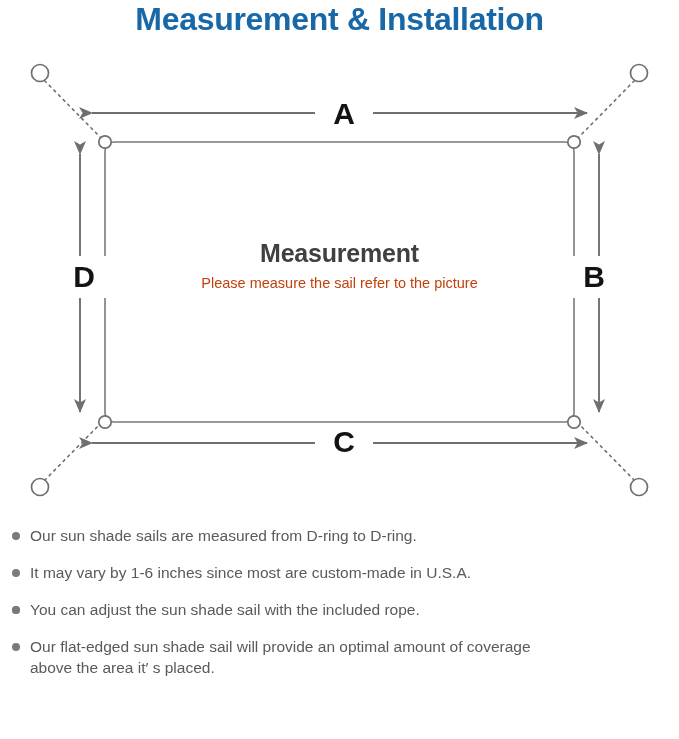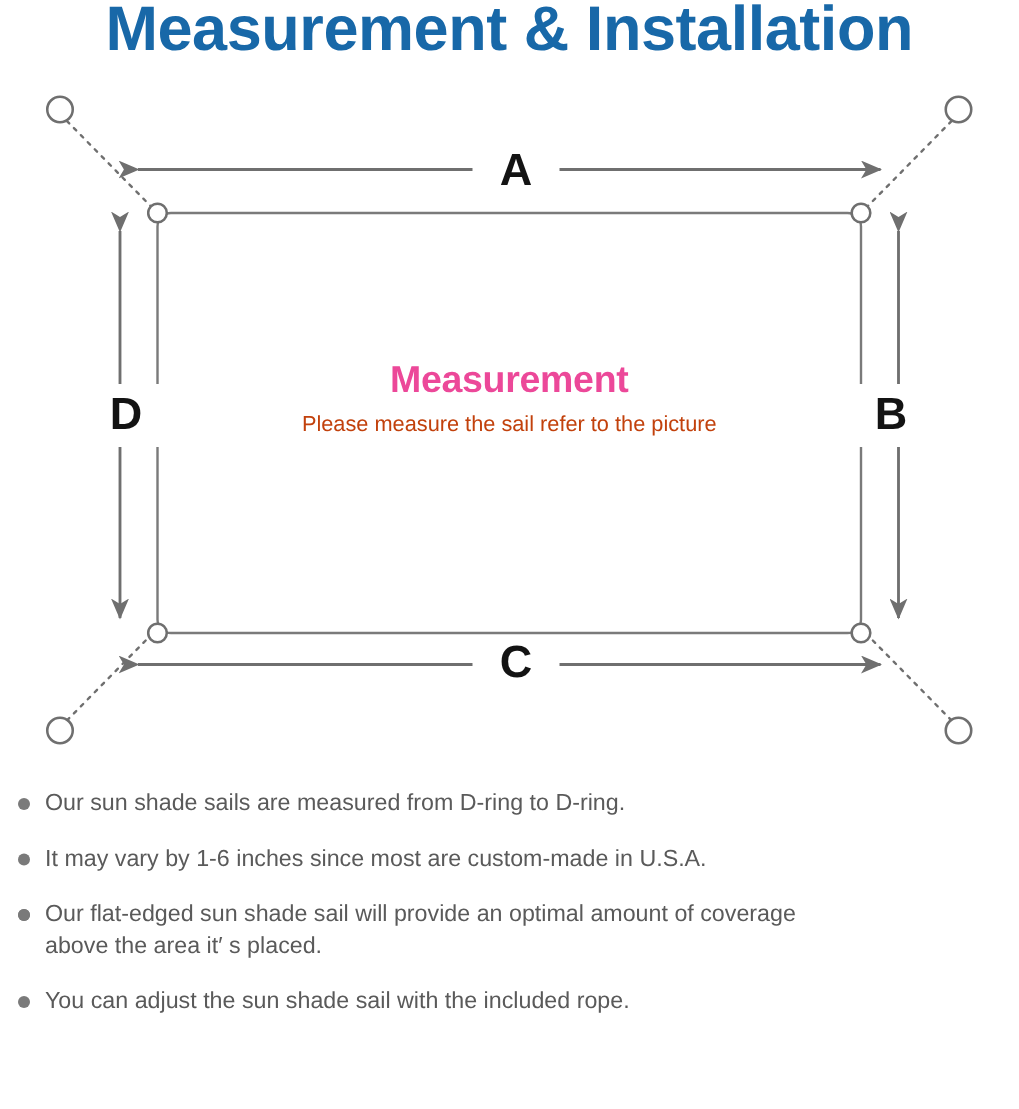--- a/index.html
+++ b/index.html
@@ -16,21 +16,21 @@
     position: relative;
   }
 
   
   .page-title {
     position: absolute;
     top: 0px;
     left: 0;
     width: 679px;
     text-align: center;
-    font-size: 42px;
+    font-size: 32px;
     font-weight: bold;
     letter-spacing: -0.3px;
     color: #1868a8;
     line-height: 38px;
     white-space: nowrap;
   }
 
   
   .diagram {
     position: absolute;
@@ -64,21 +64,21 @@
     position: absolute;
     left: 0;
     top: 194px;
     width: 679px;
     text-align: center;
     z-index: 3;
   }
   .center-title {
     font-size: 25px;
     font-weight: bold;
-    color: #ec4899;
+    color: #404040;
     line-height: 30px;
     letter-spacing: -0.2px;
   }
   .center-sub {
     margin-top: 5px;
     font-size: 14.5px;
     color: #c2410c;
     line-height: 20px;
   }
 
@@ -180,19 +180,19 @@
   </div>
   <div class="note-item">
     <span class="note-bullet"></span>
     <span>It may vary by 1-6 inches since most are custom-made in U.S.A.</span>
   </div>
   <div class="note-item">
     <span class="note-bullet"></span>
   </div>
   <div class="note-item">
     <span class="note-bullet"></span>
-    <span>Our flat-edged sun shade sail will provide an optimal amount of coverage above the area it′ s placed.</span>
+    <span>You can adjust the sun shade sail with the included rope.</span>
   </div>
   <div class="note-item">
     <span class="note-bullet"></span>
-    <span>You can adjust the sun shade sail with the included rope.</span>
+    <span>Our flat-edged sun shade sail will provide an optimal amount of coverage above the area it′ s placed.</span>
   </div>
 </div>
 
 </body></html>

